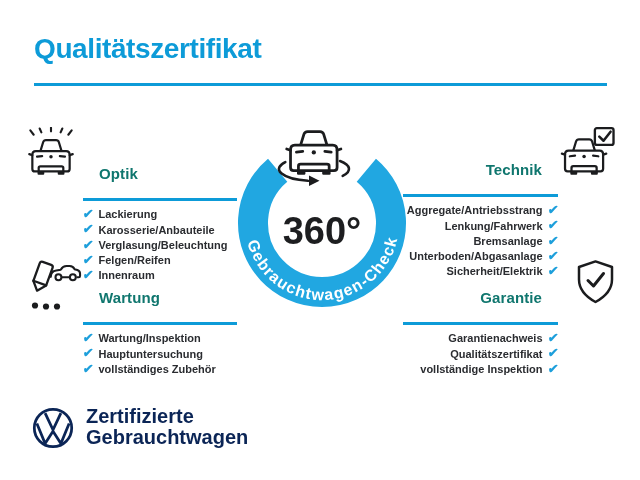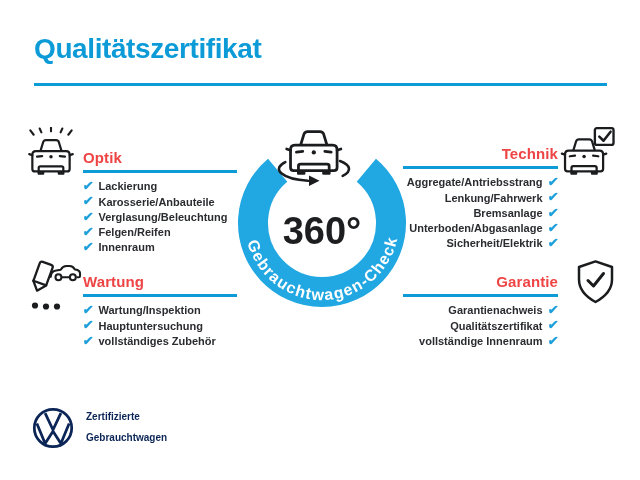--- a/index.html
+++ b/index.html
@@ -4,21 +4,21 @@
 <style>
   html,body{margin:0;padding:0;background:#fff;}
   .canvas{position:relative;width:640px;height:480px;background:#ffffff;overflow:hidden;
           font-family:"Liberation Sans",sans-serif;padding-left:40px;}
 
   .page-title{position:absolute;left:34px;top:33px;margin:0;font-size:28px;font-weight:700;
               letter-spacing:-0.4px;color:#0D9BD8;}
   .title-rule{position:absolute;left:34px;top:83px;width:573px;height:3px;background:#0D9BD8;}
 
   .sec{position:absolute;width:156px;}
-  .sec h2{margin:0;font-size:15px;font-weight:700;color:#ef4444;letter-spacing:0.1px;}
+  .sec h2{margin:16px;font-size:15px;font-weight:700;color:#0f766e;letter-spacing:0.1px;}
   .sec .rule{height:2.6px;background:#0D9BD8;margin-top:4px;}
   .sec ul{list-style:none;margin:6px 0 0 0;padding:0;}
   .sec li{display:flex;align-items:center;gap:5px;height:15.3px;
           font-size:11px;font-weight:700;color:#2A2C30;white-space:nowrap;}
   .sec.right{text-align:right;}
   .sec.right li{justify-content:flex-end;align-items:center;}
   .check{color:#1D9FDB;font-size:12.5px;line-height:1;transform:skewX(-6deg);}
 
   #sec-optik{left:83px;top:149px;width:154px;}
   #sec-technik{left:403px;top:145px;width:155px;}
@@ -26,21 +26,21 @@
   #sec-garantie{left:403px;top:273px;width:155px;}
 
   .abs{position:absolute;}
   #icon-optik{left:26px;top:127px;width:50px;height:52px;}
   #icon-technik{left:560px;top:127px;width:56px;height:53px;}
   #icon-wartung{left:26px;top:256px;width:56px;height:58px;}
   #icon-garantie{left:573px;top:259px;width:45px;height:50px;}
   #badge{left:228px;top:116px;width:190px;height:200px;}
 
   #vw-logo{left:31px;top:406px;width:44px;height:44px;}
-  .footer-text{position:absolute;left:86px;top:406px;font-size:10px;font-weight:700;
+  .footer-text{position:absolute;left:86px;top:406px;font-size:20px;font-weight:700;
                color:#0B2556;line-height:21px;}
   .defs-holder{position:absolute;width:0;height:0;overflow:hidden;}
 </style>
 </head>
 <body>
 
 <div class="canvas">
 
   <svg class="defs-holder" aria-hidden="true">
     <defs>
@@ -183,21 +183,21 @@
     <ul>
       <li>
           <span>Garantienachweis</span>
           <span class="check">✔</span>
         </li>
       <li>
           <span>Qualitätszertifikat</span>
           <span class="check">✔</span>
         </li>
       <li>
-          <span>vollständige Innenraum</span>
+          <span>vollständige Inspektion</span>
           <span class="check">✔</span>
         </li>
     </ul>
   </section>
 
   <svg id="badge" class="abs" viewBox="0 0 190 200">
     <path d="M138.35,54.15 A69,69 0 1 1 49.65,54.15" fill="none" stroke="#21A7E1" stroke-width="30"></path>
     <path id="ringTextPath" d="M17.05,104.3 A77,77 0 1 0 170.7,100.3" fill="none"></path>
     <text font-size="16" font-weight="700" fill="#ffffff" letter-spacing="1.2" font-family="Liberation Sans, sans-serif">
       <textPath href="#ringTextPath" startOffset="50%" text-anchor="middle">Gebrauchtwagen-Check</textPath>

